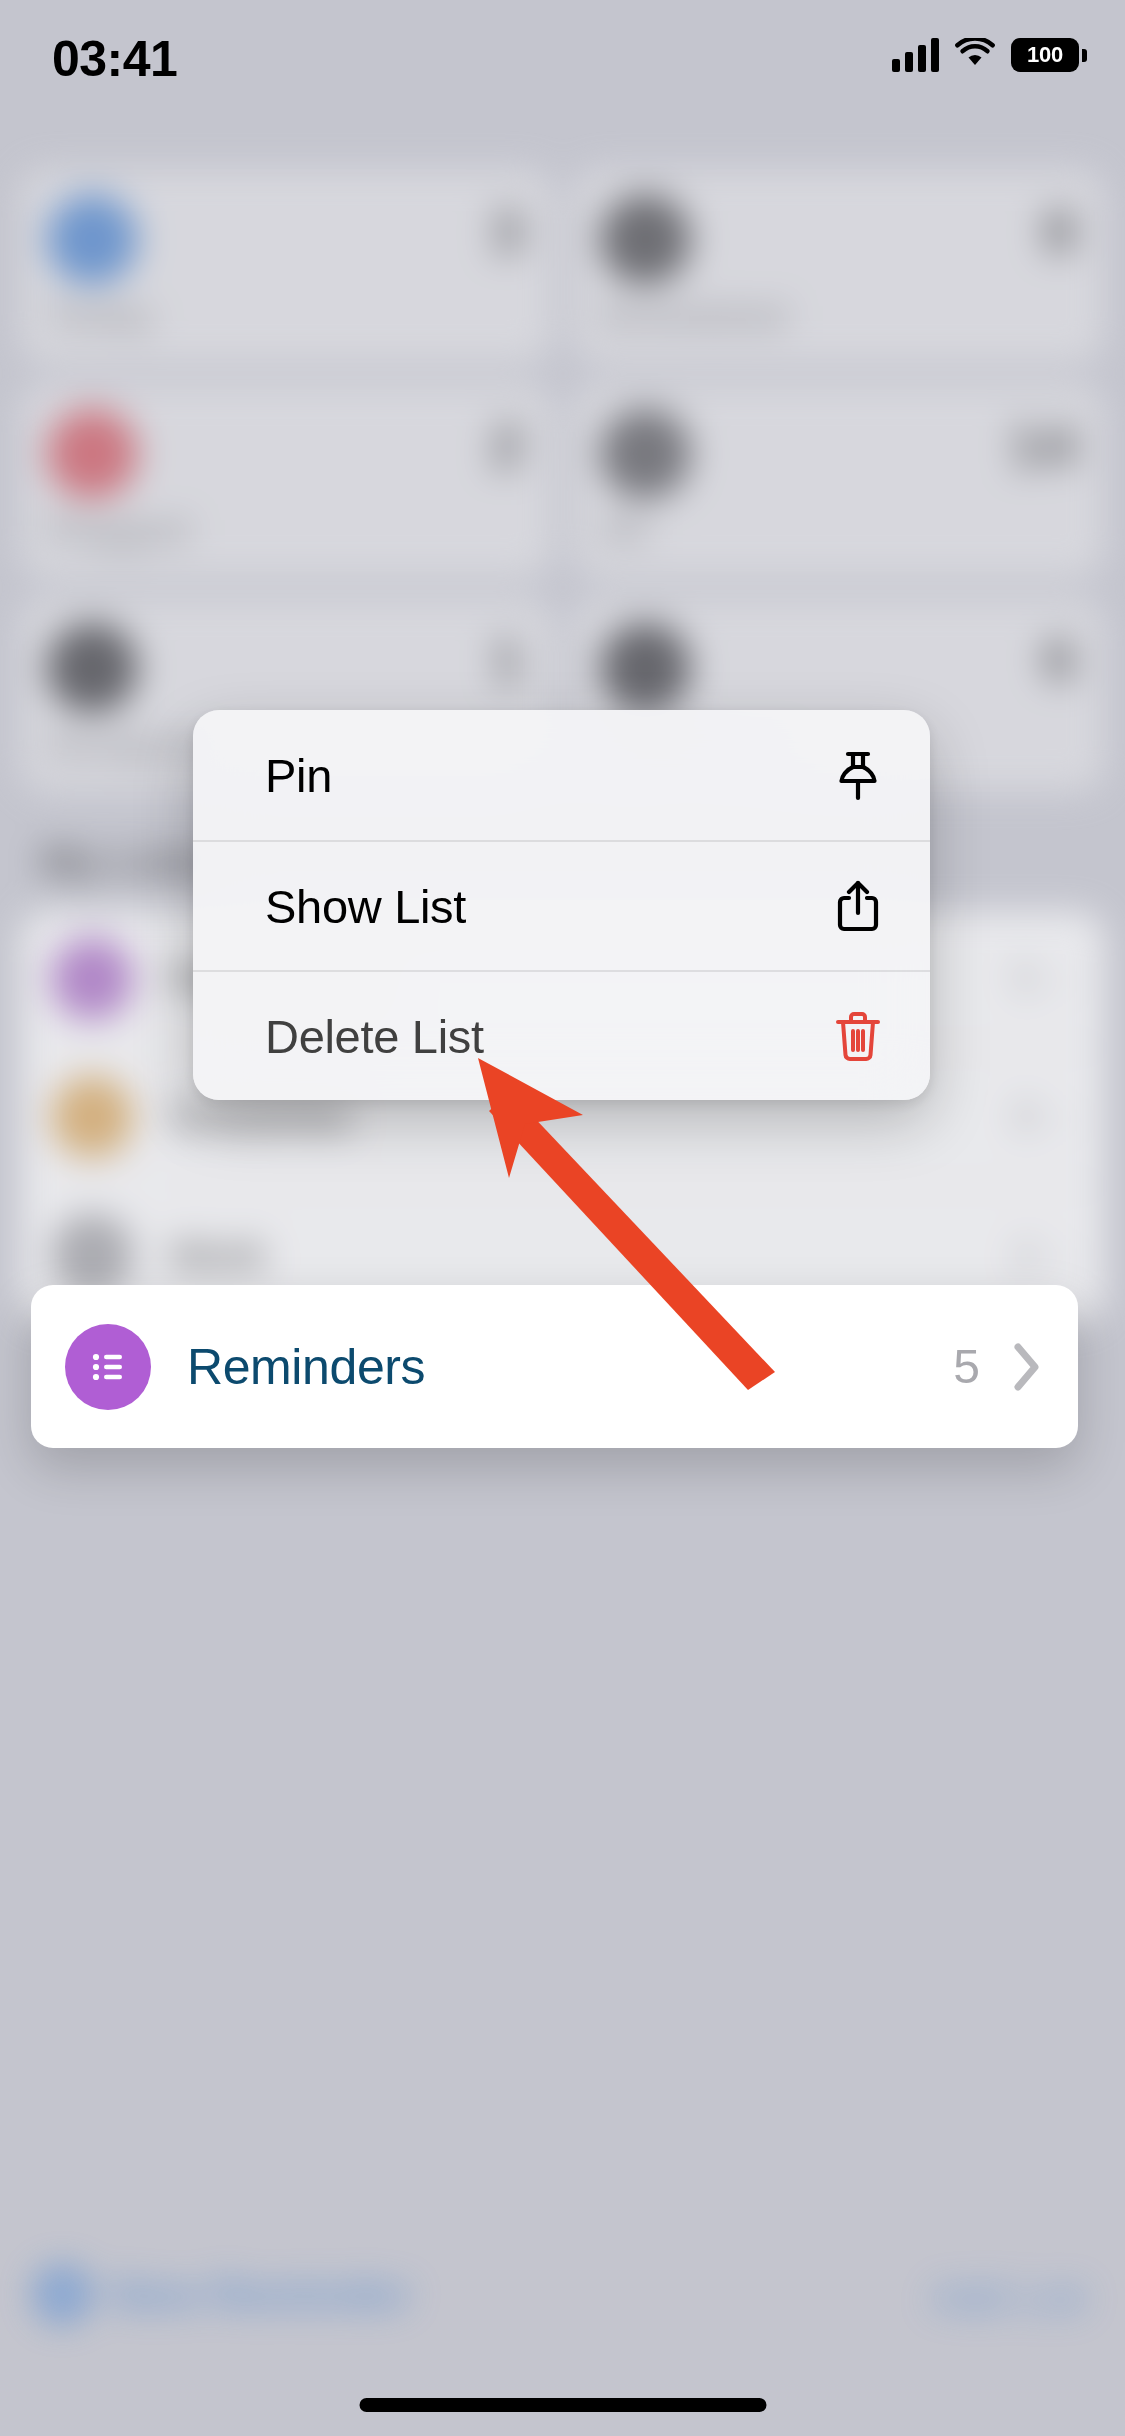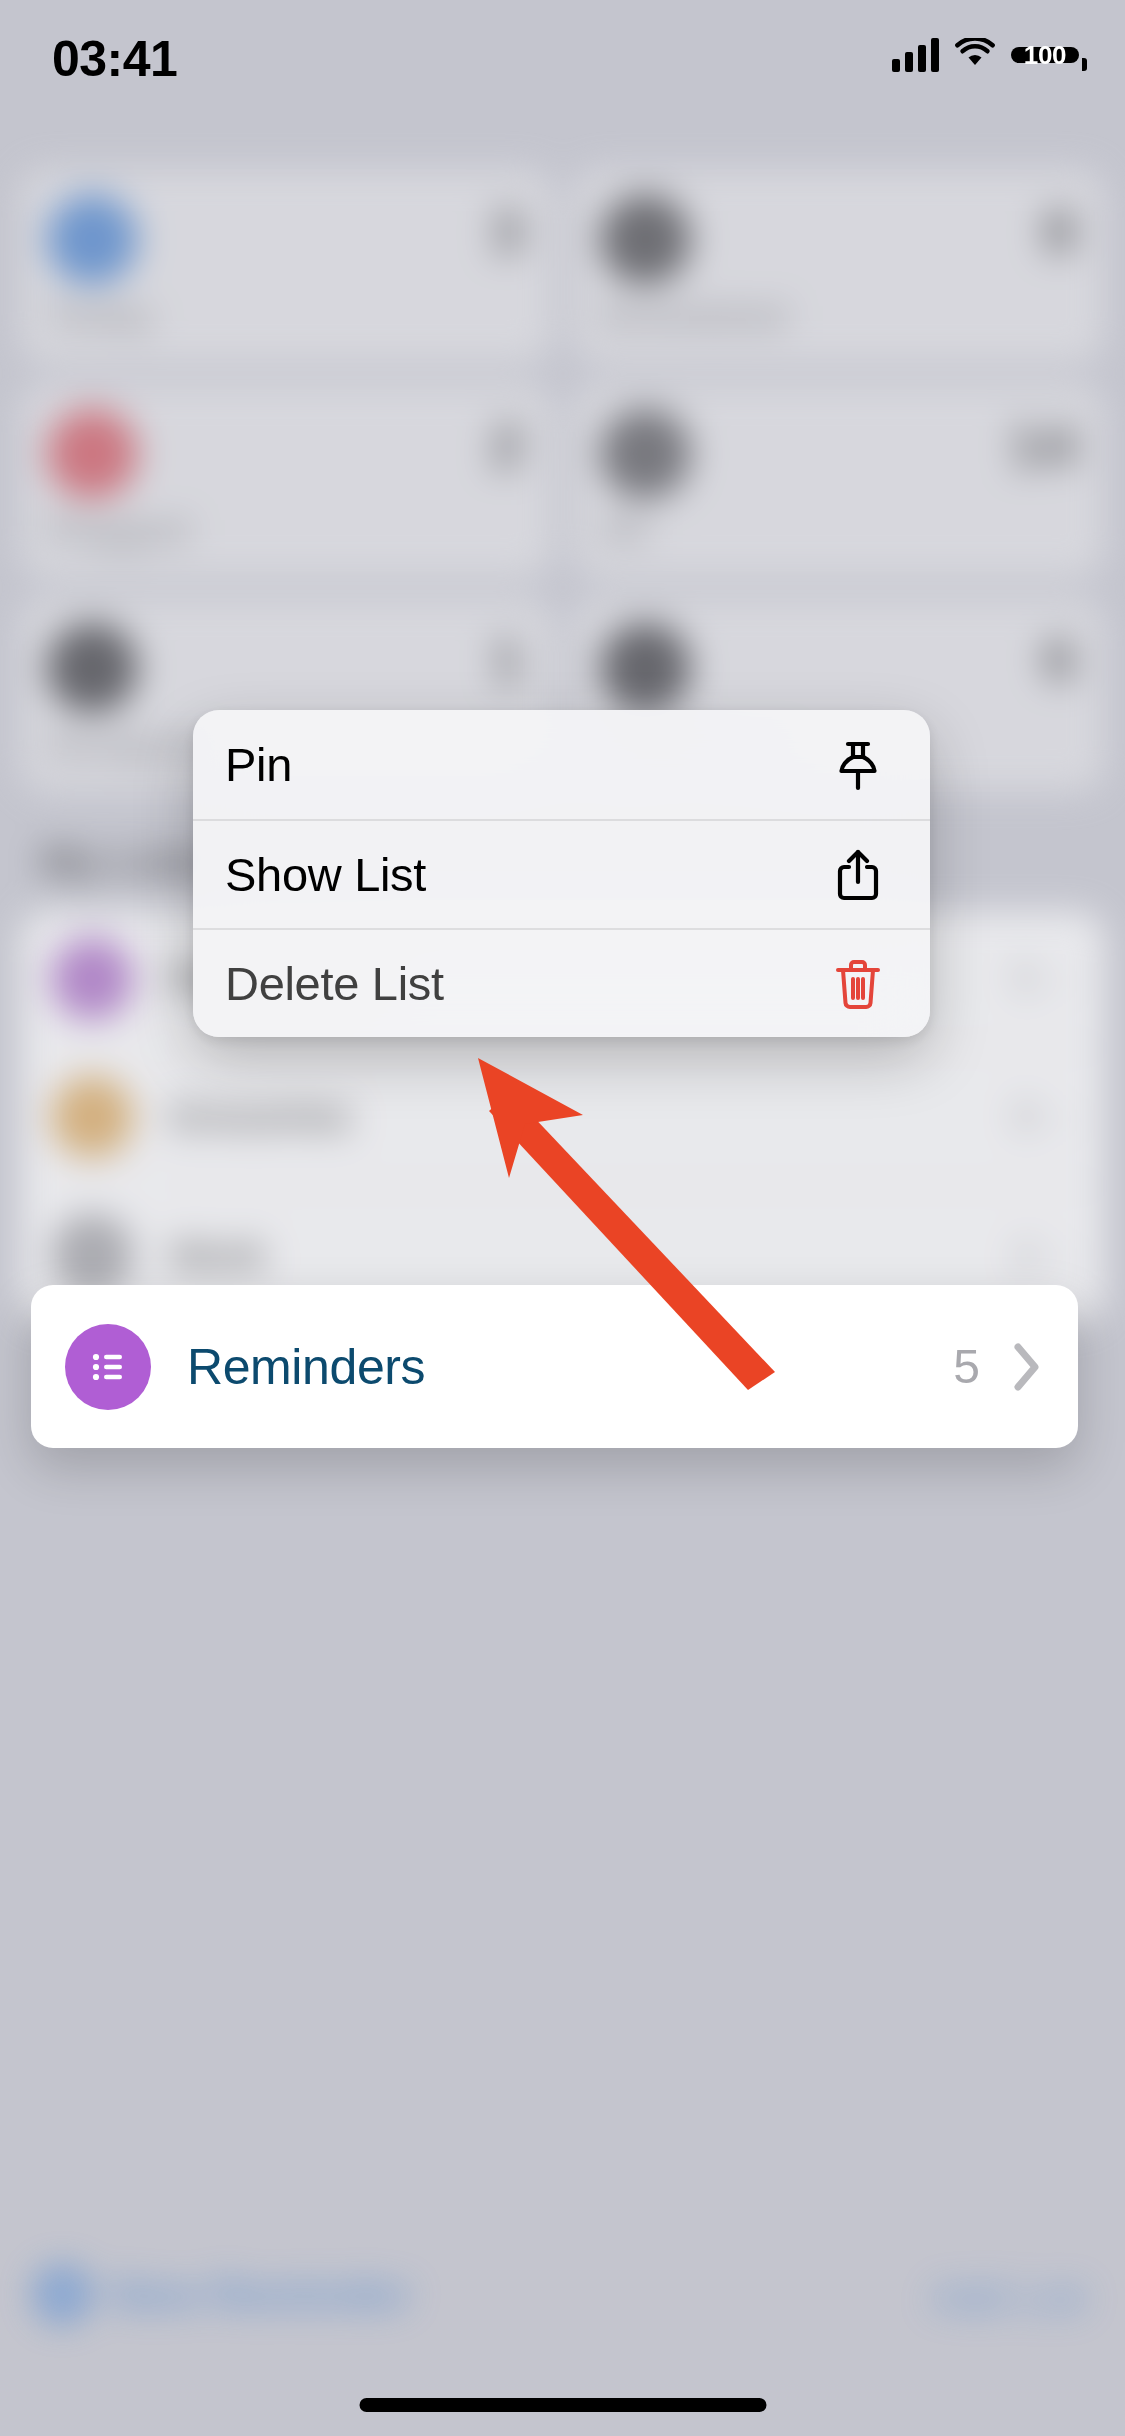--- a/index.html
+++ b/index.html
@@ -101,43 +101,43 @@
     position:absolute; right:46px; top:38px;
     display:flex; align-items:center; gap:16px;
   }
   .bars { display:flex; align-items:flex-end; gap:5px; height:34px; }
   .bars i { width:8px; background:#000; border-radius:2px; display:block; }
   .bars i:nth-child(1){ height:13px; }
   .bars i:nth-child(2){ height:20px; }
   .bars i:nth-child(3){ height:27px; }
   .bars i:nth-child(4){ height:34px; }
   .batt {
-    width:68px; height:16px; border-radius:9px; background:#000;
-    color:#fff; font-size:26px; font-weight:700;
+    width:68px; height:34px; border-radius:9px; background:#000;
+    color:#fff; font-size:22px; font-weight:700;
     display:flex; align-items:center; justify-content:center;
     position:relative; letter-spacing:-0.3px;
   }
   .batt::after {
     content:''; position:absolute; right:-8px; top:11px;
     width:5px; height:13px; border-radius:0 3px 3px 0; background:#000;
   }
 
   
   #ctxmenu {
     position:absolute;
     left:193px; top:710px; width:737px;
     border-radius:26px; overflow:hidden;
     background:rgba(244,244,246,0.96);
     backdrop-filter:blur(30px);
     box-shadow:0 22px 60px rgba(0,0,0,0.22), 0 4px 14px rgba(0,0,0,0.10);
     z-index:30;
   }
   .mi {
-    height:109px; display:flex; align-items:center;
-    padding:0 42px 0 32px;
+    height:130px; display:flex; align-items:center;
+    padding:0 42px 0 72px;
     position:relative;
   }
   .mi + .mi { border-top:2px solid rgba(0,0,0,0.09); }
   .mi .lbl {
     flex:1 1 auto; font-size:47px; color:#000; letter-spacing:-0.3px;
   }
   .mi.destructive .lbl { color:#404040; }
   .mi .mic { width:60px; height:60px; flex:0 0 auto; display:block; }
 
   

